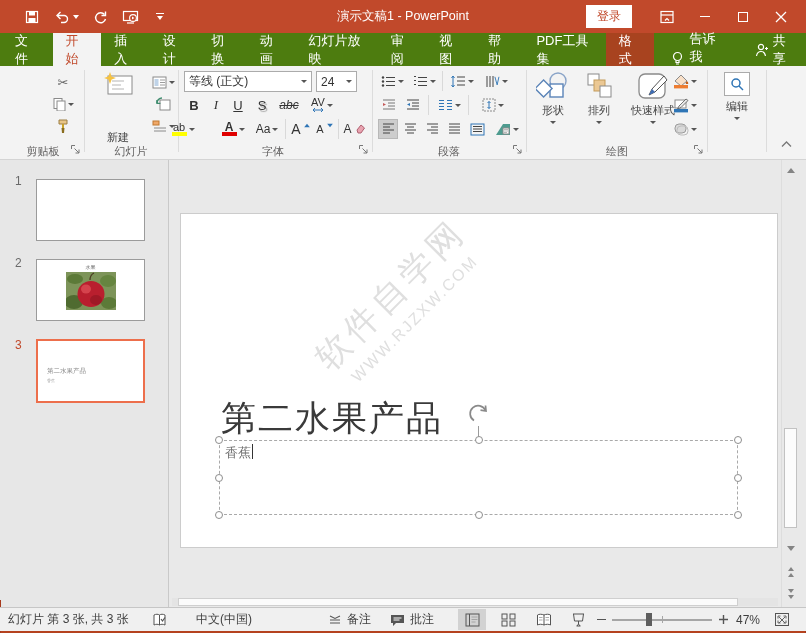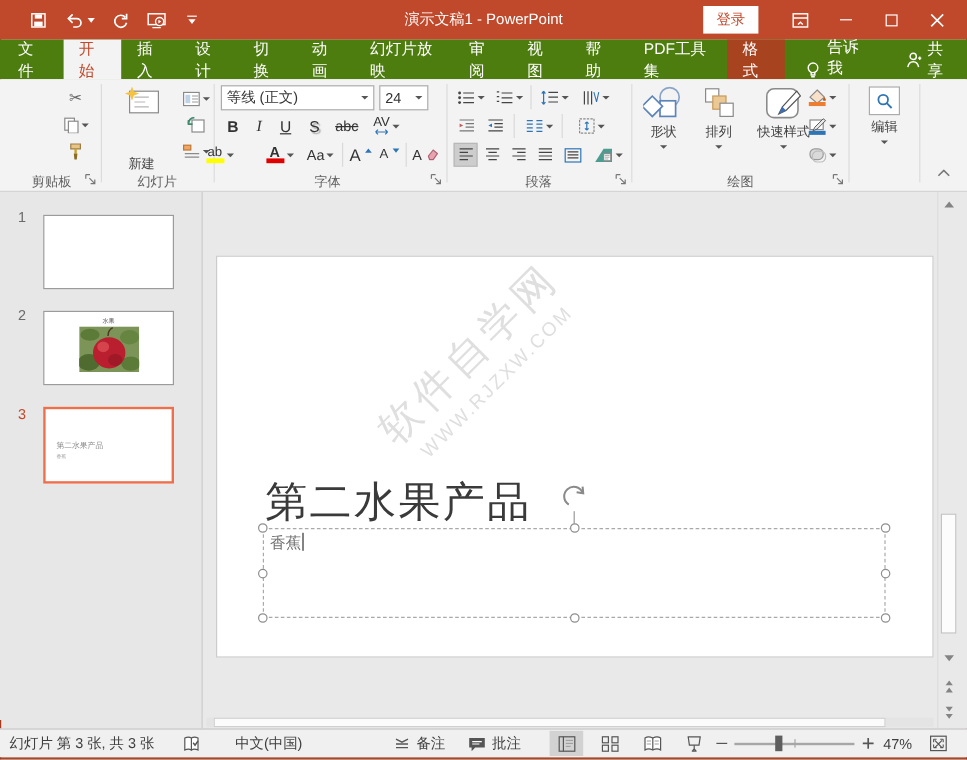--- a/index.html
+++ b/index.html
@@ -286,21 +286,21 @@
       </div>
     <div class="sbtn glyphbtn" style="left:206px; top:29px; width:20px; height:20px; font-style:italic; font-family:'Liberation Serif',serif;">
         <span>I</span>
       </div>
     <div class="sbtn glyphbtn" style="left:228px; top:29px; width:20px; height:20px; text-decoration:underline;">
         <span>U</span>
       </div>
     <div class="sbtn glyphbtn" style="left:252px; top:29px; width:20px; height:20px; text-shadow:1.5px 1.5px 1px #AAA;">
         <span>S</span>
       </div>
-    <div class="sbtn glyphbtn" style="left:276px; top:29px; width:26px; height:20px; text-decoration:line-through; font-size:12px;">
+    <div class="sbtn glyphbtn" style="left:276px; top:29px; width:26px; height:20px; text-decoration:line-through; font-size:12px;font-style:italic;">
         <span>abc</span>
       </div>
     <div class="sbtn" style="left:306px; top:29px; width:32px; height:20px;">
       <span style="display:flex;flex-direction:column;align-items:center;line-height:9px;">
         <span style="font-size:11px;color:#333;">AV</span>
         <svg width="14" height="6" viewBox="0 0 14 6">
             <path d="M2 3h10M2 3l2-2M2 3l2 2M12 3l-2-2M12 3l-2 2" stroke="#2E75B6" fill="none"></path>
           </svg>
       </span>
       <span class="caret"></span>

